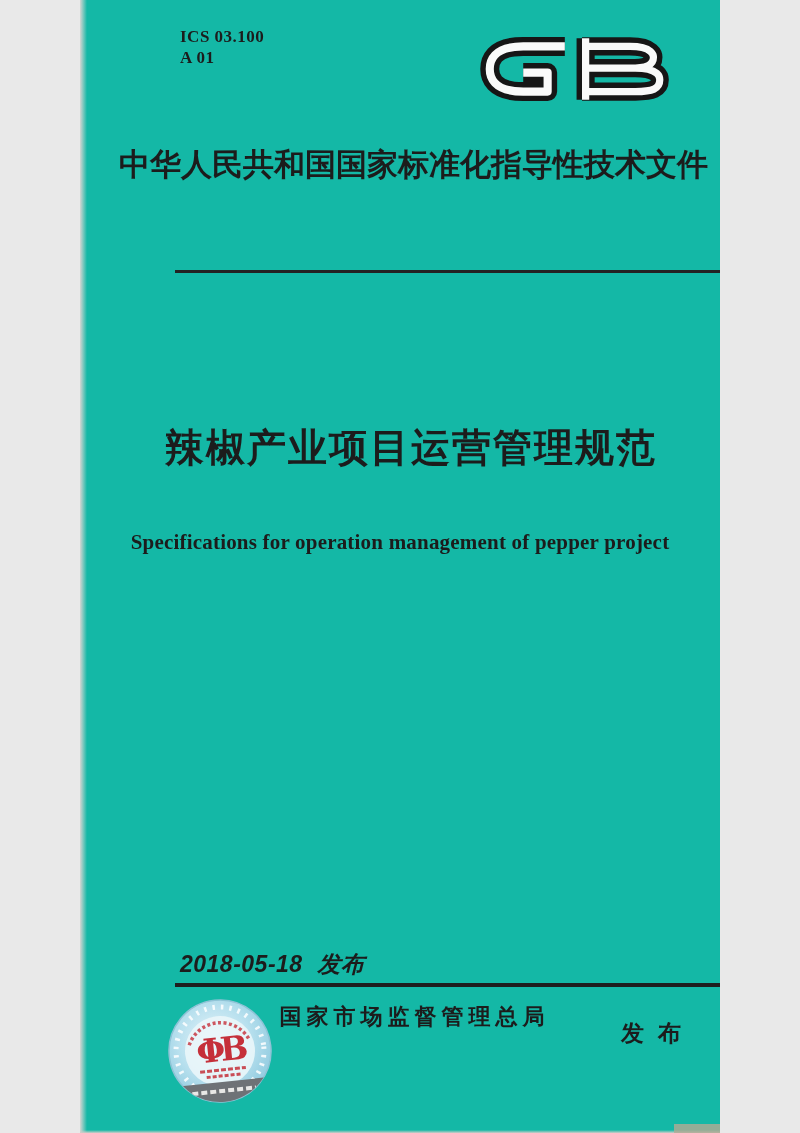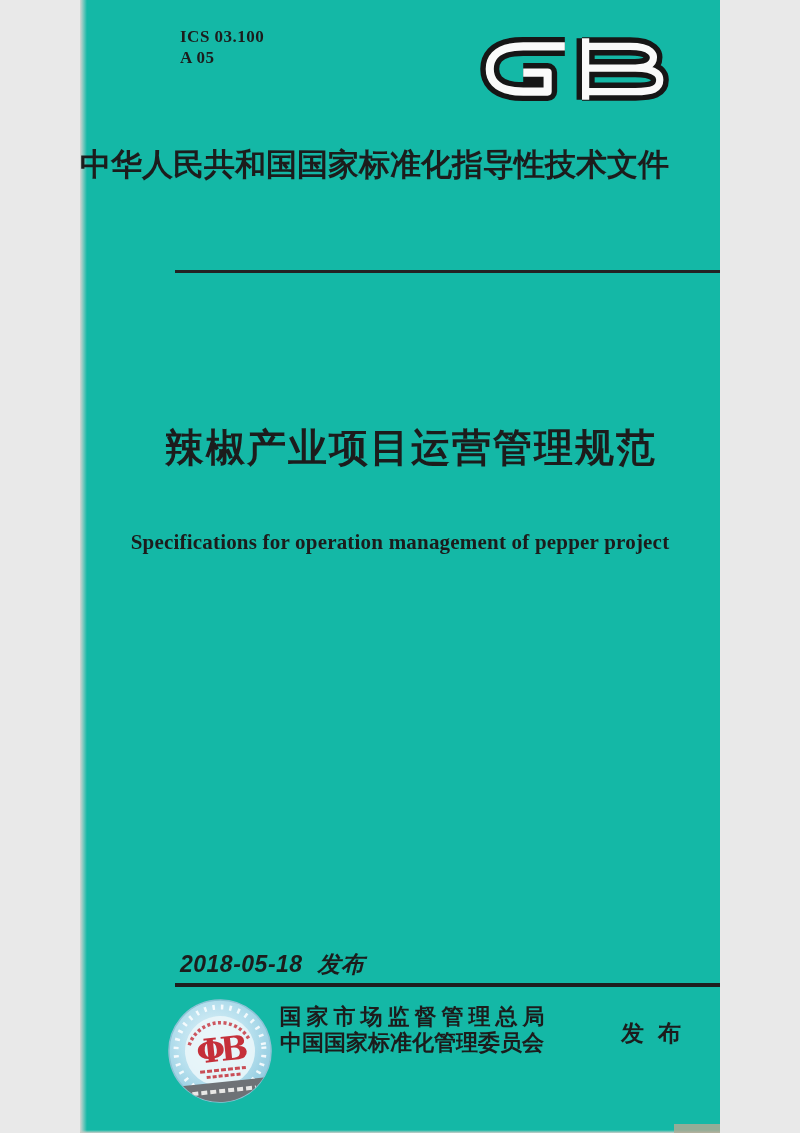--- a/index.html
+++ b/index.html
@@ -29,21 +29,21 @@
 
   .ics{
     position:absolute;left:100px;top:26px;
     font-weight:bold;font-size:17px;line-height:1.25;
     letter-spacing:.5px;
   }
   .gb-logo{position:absolute;right:34px;top:27px;}
 
   .doc-type-title{
     position:absolute;left:0;right:12px;top:144px;
-    text-align:left;
+    text-align:right;
     font-size:31px;font-weight:bold;
     white-space:nowrap;
     letter-spacing:0;
   }
 
   .std-number{
     position:absolute;right:62px;top:214px;
     font-size:25px;font-weight:bold;
     letter-spacing:1px;
     font-family:"Liberation Serif","DejaVu Serif",serif;
@@ -102,21 +102,21 @@
 
   .seal{position:absolute;left:86px;top:998px;width:108px;height:108px;}
 </style>
 </head>
 <body>
 
 <div class="page">
 
   <div class="ics">
     <div>ICS 03.100</div>
-    <div>A 05</div>
+    <div>A 01</div>
   </div>
 
   <div class="gb-logo">
     <svg width="208" height="84" viewBox="0 0 230 92" aria-hidden="true">
 
       <path d="M 96 21 L 50 21 C 16 21 13 38 13 46 C 13 54 16 71 50 71 L 77 71 L 77 50 L 50 50" fill="none" stroke="#161616" stroke-width="21" stroke-linejoin="round"></path>
       <path d="M 96 21 L 50 21 C 16 21 13 38 13 46 C 13 54 16 71 50 71 L 77 71 L 77 50 L 50 50" fill="none" stroke="#fafafa" stroke-width="9" stroke-linejoin="round"></path>
 
       <path d="M 119 12 L 119 80 M 115 21 L 168 21 C 194 21 194 32 194 33 C 194 42 186 45 168 45 L 116 45 M 116 45 L 174 45 C 201 45 201 56 201 58 C 201 68 193 71 174 71 L 115 71" fill="none" stroke="#161616" stroke-width="20" stroke-linejoin="round"></path>
       <path d="M 119 12 L 119 80 M 115 21 L 168 21 C 194 21 194 32 194 33 C 194 42 186 45 168 45 L 116 45 M 116 45 L 174 45 C 201 45 201 56 201 58 C 201 68 193 71 174 71 L 115 71" fill="none" stroke="#fafafa" stroke-width="8" stroke-linejoin="round"></path>
@@ -135,21 +135,20 @@
     <div class="date-item">
       <span>2018-05-18</span>
       <span class="date-label">发布</span>
     </div>
   </div>
 
   <div class="rule-bottom"></div>
 
   <div class="publisher">
     <div class="line1">国家市场监督管理总局</div>
-    <div class="line2">中国国家标准化管理委员会</div>
   </div>
   <div class="publish-action">发布</div>
 
   <div class="seal">
     <svg width="108" height="108" viewBox="0 0 108 108" aria-hidden="true">
       <defs>
         <radialGradient id="sg" cx="45%" cy="40%" r="65%">
           <stop offset="0%" stop-color="#e8f5fa"></stop>
           <stop offset="55%" stop-color="#b8e0ee"></stop>
           <stop offset="100%" stop-color="#8cc9de"></stop>

